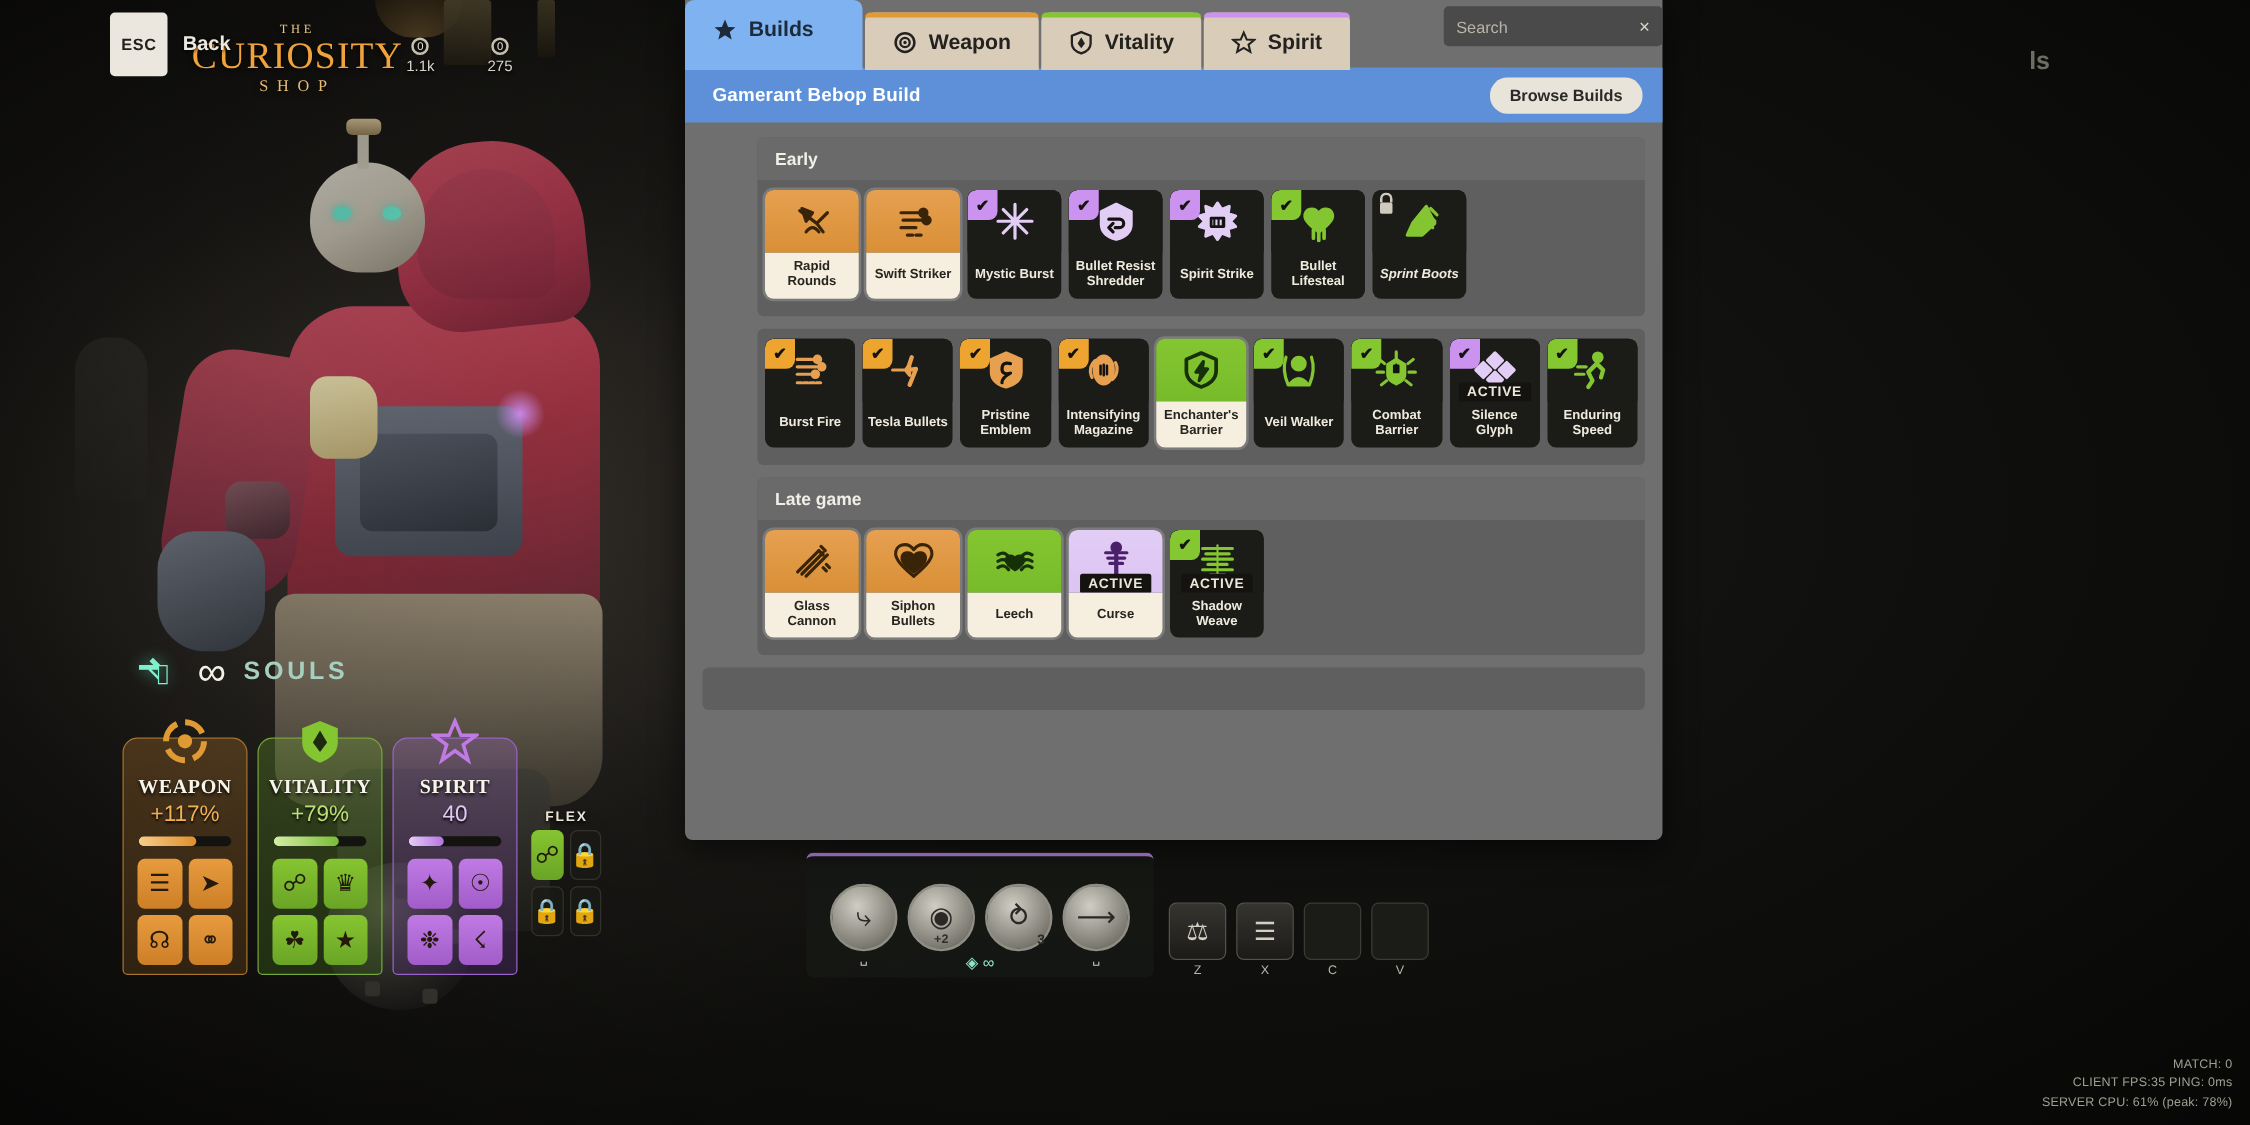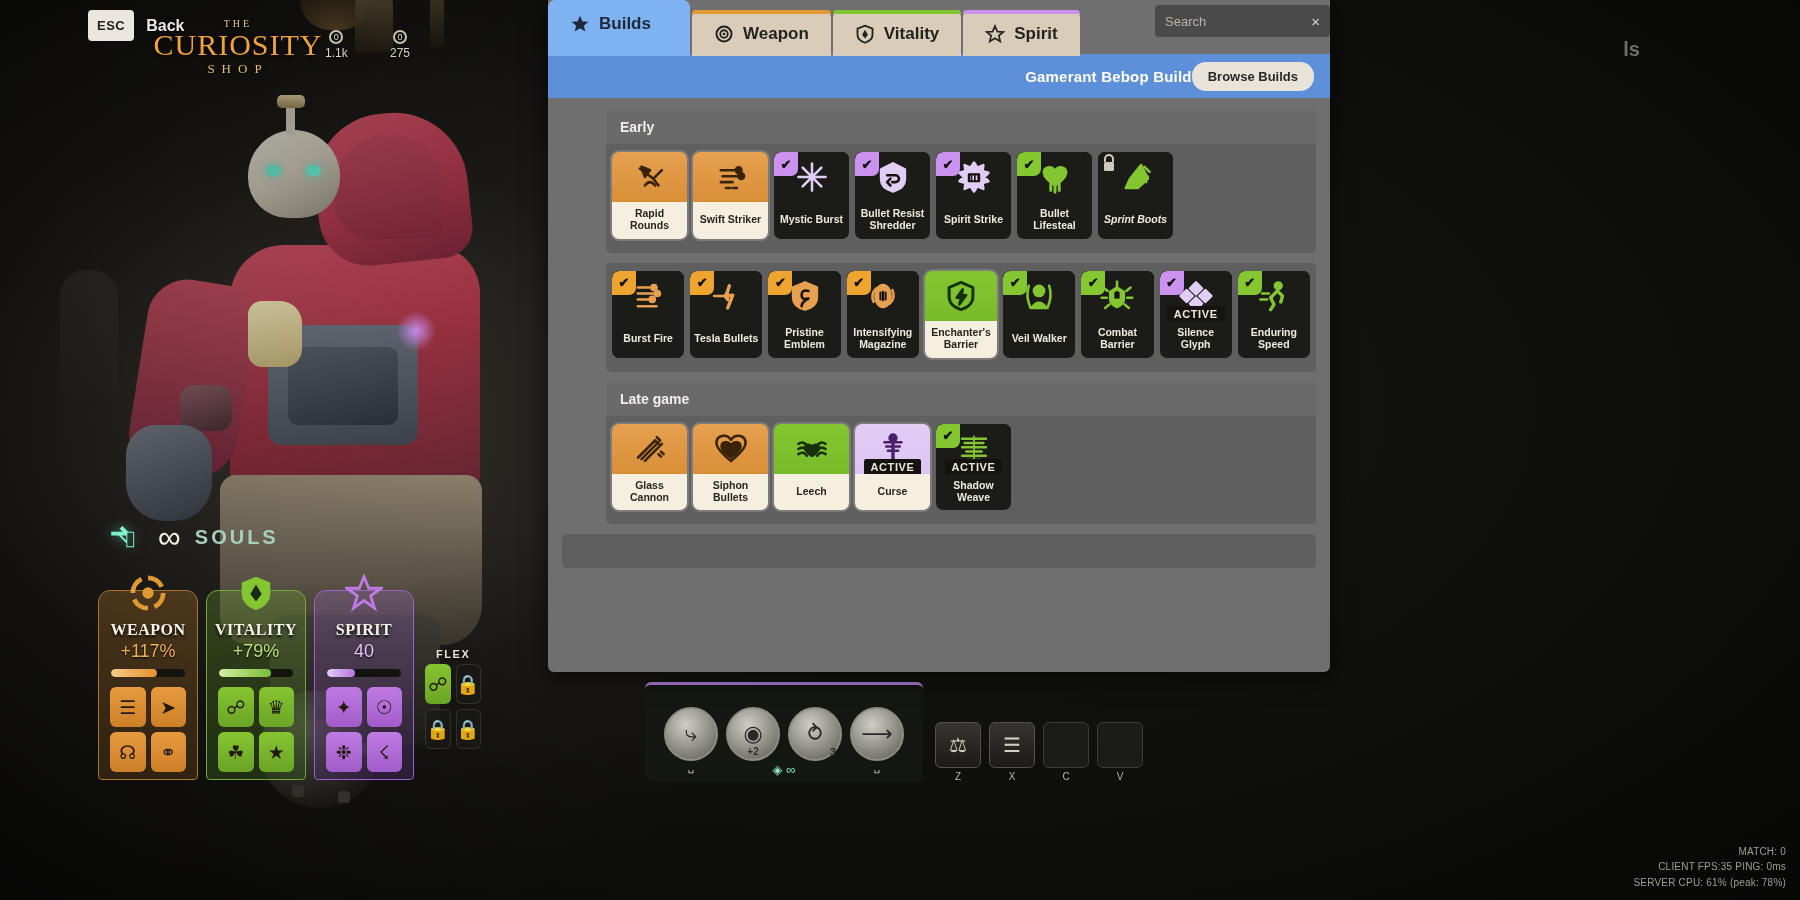--- a/index.html
+++ b/index.html
@@ -66,21 +66,21 @@
   .c-yellow { position:absolute; left:128px; top:206px; width:54px; height:66px; border-radius:14px 22px 18px 14px;
     background:linear-gradient(160deg,#f2e7b8,#b9a870); }
   .c-sm1 { position:absolute; left:60px; top:290px; width:52px; height:46px; border-radius:14px;
     background:linear-gradient(160deg,#8d5f68,#4a2c35); }
   .wallfig { position:absolute; left:60px; top:270px; width:58px; height:130px; opacity:.35;
     background:linear-gradient(180deg,#4a4a42,#2b2b26); border-radius:26px 26px 8px 8px; }
 
   
   .esc-row { position:absolute; left:88px; top:10px; display:flex; align-items:center; gap:12px; z-index:30; }
   .esc-key { background:#ebe7de; color:#20201c; font-weight:700; font-size:13px;
-    padding:8px 9px; border-radius:4px; letter-spacing:.5px; }
+    padding:18px 9px; border-radius:4px; letter-spacing:.5px; }
   .esc-back { color:#ece9e1; font-size:16px; font-weight:600; text-shadow:0 1px 3px #000; }
 
   
   .logo { position:absolute; left:150px; top:18px; width:176px; text-align:center; z-index:25;
     color:#f0a33c; text-shadow:0 2px 5px rgba(0,0,0,.85); }
   .logo .the { font-size:10px; letter-spacing:3px; color:#e8c88e; font-family:"Liberation Serif", serif; }
   .logo .curiosity { font-size:30px; font-family:"Liberation Serif", serif; letter-spacing:1px; line-height:1.05; }
   .logo .shop { font-size:13px; letter-spacing:7px; color:#e9bc72; font-family:"Liberation Serif", serif; }
 
   
@@ -166,21 +166,21 @@
     display:flex; flex-direction:column; }
   .tabs { position:absolute; left:548px; top:0; display:flex; align-items:flex-end; gap:2px; z-index:42; }
   .tab { display:flex; align-items:center; gap:9px; padding:14px 22px 12px; border-radius:7px 7px 0 0;
     font-size:17px; font-weight:700; color:#232220; cursor:pointer; position:relative; }
   .tab .accent { position:absolute; top:0; left:0; right:0; height:4px; border-radius:7px 7px 0 0; }
   .tab.builds { background:#7fb2f0; color:#1d2a3a; min-width:142px; padding-bottom:22px; }
   .tab.inactive { background:#d9cdb9; }
   .tab svg { width:20px; height:20px; }
 
   .panel-head { background:#5d90d8; height:44px; display:flex; align-items:center;
-    justify-content:flex-end; padding:0 16px 0 22px; flex:0 0 auto; }
+    justify-content:space-between; padding:0 16px 0 22px; flex:0 0 auto; }
   .panel-title { color:#fff; font-weight:700; font-size:15px; letter-spacing:.2px; }
   .browse-btn { background:#e9e4da; color:#2a2926; font-weight:700; font-size:13px;
     border-radius:14px; padding:7px 16px; cursor:pointer; border:none; }
 
   .panel-body { flex:1; padding:12px 14px; overflow:hidden; }
 
   .section { background:#5f5f5f; border-radius:5px; margin-bottom:10px; padding-bottom:4px;margin-left:44px; }
   .section-head { background:#6a6a6a; border-radius:5px 5px 0 0; padding:9px 14px;
     color:#f2efe8; font-weight:700; font-size:14px; }
   .row { display:flex; gap:6px; padding:8px 6px 10px; }

